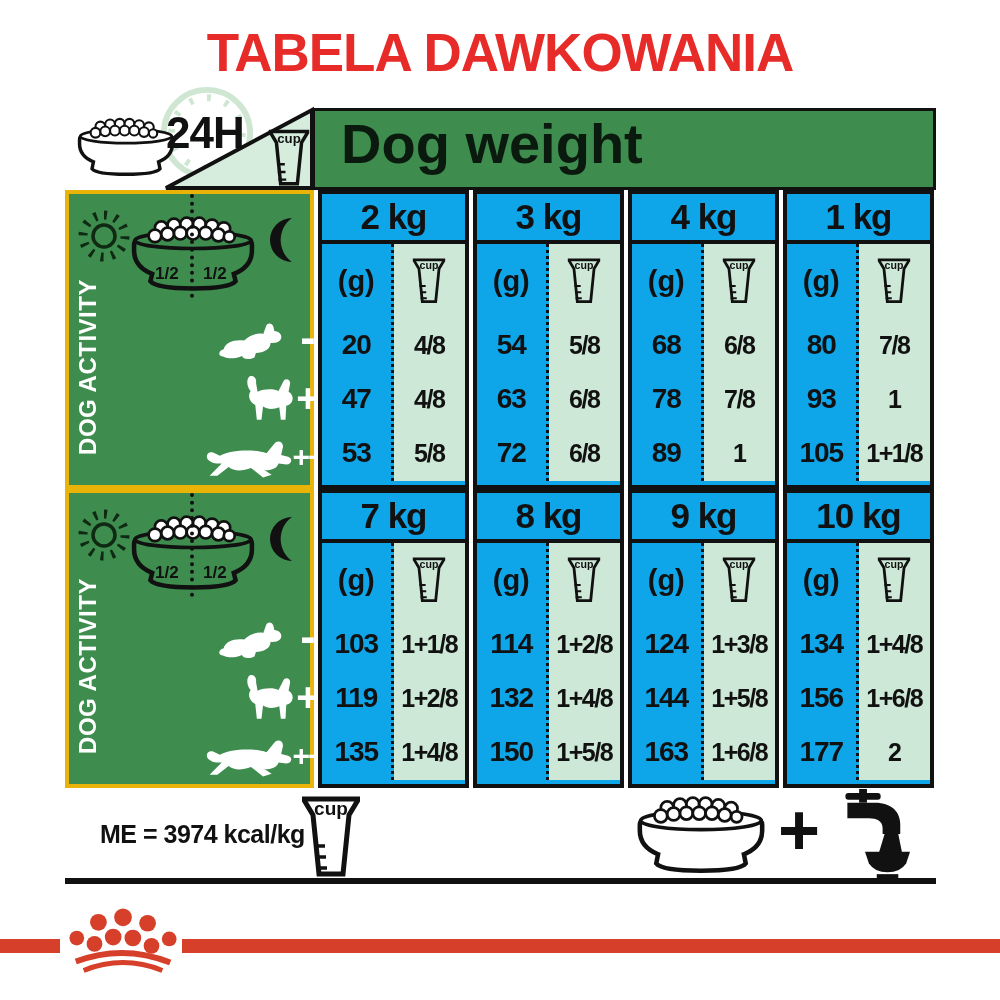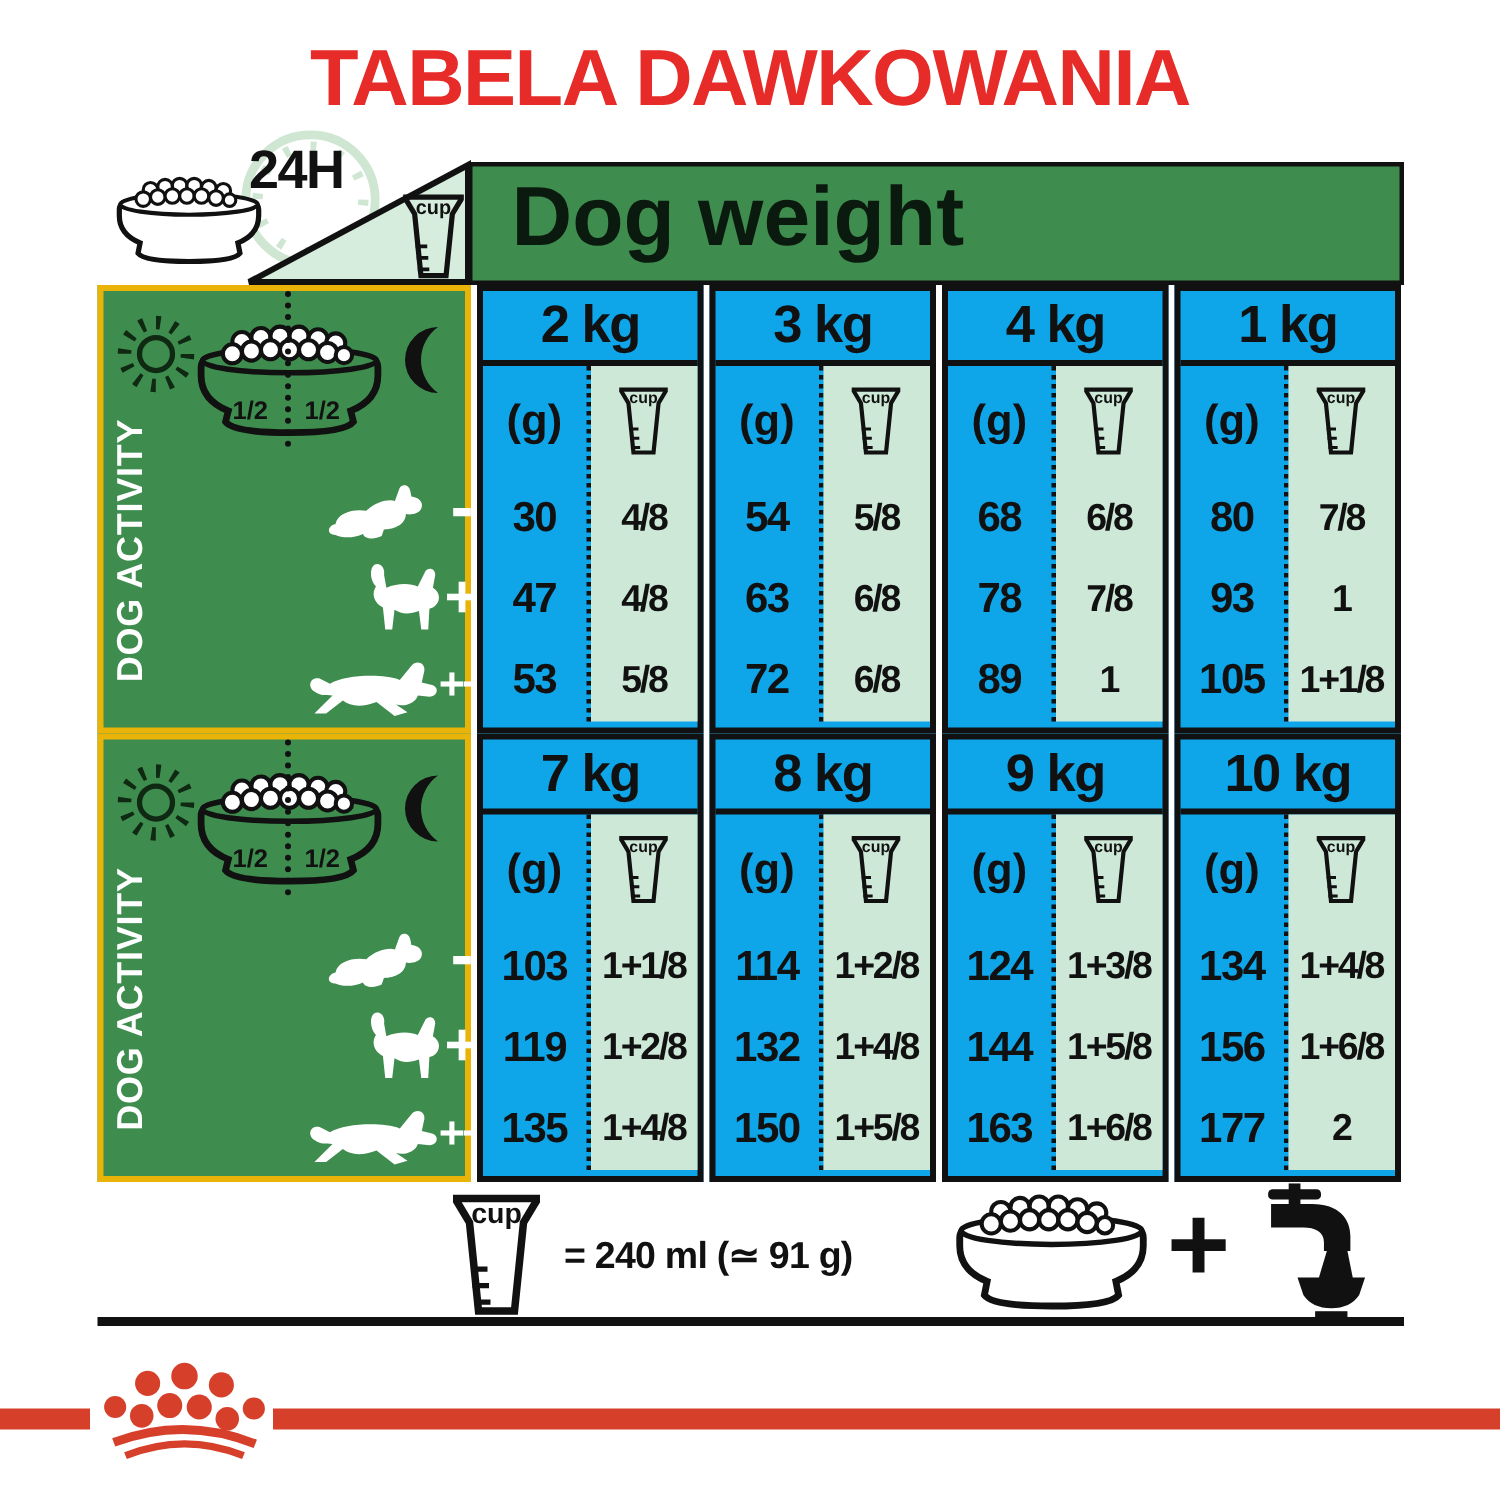--- a/index.html
+++ b/index.html
@@ -8,21 +8,21 @@
   *{box-sizing:border-box;}
   .abs{position:absolute;}
 
   
   #title{top:22px;left:50%;transform:translateX(-50%);white-space:nowrap;
          font-size:53px;font-weight:bold;color:#e62b28;letter-spacing:-1px;}
 
   
   #clock{left:158px;top:84px;width:98px;height:98px;}
   #topbowl{left:74px;top:106px;width:104px;height:84px;}
-  #h24{left:166px;top:92px;font-size:36px;font-weight:bold;letter-spacing:-1px;}
+  #h24{left:166px;top:108px;font-size:44px;font-weight:bold;letter-spacing:-1px;}
   #tri{left:162px;top:106px;width:154px;height:86px;}
   #tricup{left:266px;top:128px;width:46px;height:60px;}
   #dogweight{left:312px;top:108px;width:624px;height:82px;background:#3e8d4f;
              border:3px solid #111;display:flex;align-items:flex-start;padding-left:26px;
              font-size:56px;font-weight:bold;color:#0b1a0e;letter-spacing:0;}
 
   
   .section{left:65px;width:871px;height:299px;}
   #sec0{top:190px;} #sec1{top:489px;}
   .panel{position:absolute;left:0;top:0;width:249px;height:299px;background:#3e8d4f;
@@ -220,21 +220,21 @@
       <div class="lv lv0">-</div>
       <div class="lv lv1">+</div>
       <div class="lv lv2">++</div>
     </div>
 
     <div class="wbox bx0">
       <div class="whead">2 kg</div>
       <div class="wbody">
         <div class="wcol l">
           <div class="cell c0 glabel">(g)</div>
-          <div class="cell cr gv">30</div>
+          <div class="cell cr gv">20</div>
           <div class="cell cr gv">47</div>
           <div class="cell cr gv">53</div>
         </div>
         <div class="wcol r">
           <div class="cell c0">
               <svg class="cupico">
                 <use href="#ic-cup"></use>
               </svg>
             </div>
           <div class="cell cr cv">4/8</div>
@@ -424,24 +424,24 @@
               </svg>
             </div>
           <div class="cell cr cv">1+4/8</div>
           <div class="cell cr cv">1+6/8</div>
           <div class="cell cr cv">2</div>
         </div>
       </div>
     </div>
   </div>
 
+  <div id="me" class="abs">ME = 3974 kcal/kg</div>
   <svg id="legcup" class="abs">
       <use href="#ic-cup"></use>
     </svg>
-  <div id="vol" class="abs">= 240 ml (≃ 91 g)</div>
   <svg id="legbowl" class="abs">
       <use href="#ic-bowl"></use>
     </svg>
   <div id="plus" class="abs">+</div>
   <svg id="faucet" class="abs">
       <use href="#ic-faucet"></use>
     </svg>
   <div id="rule" class="abs"></div>
 
   <div id="red-l" class="abs redbar"></div>

